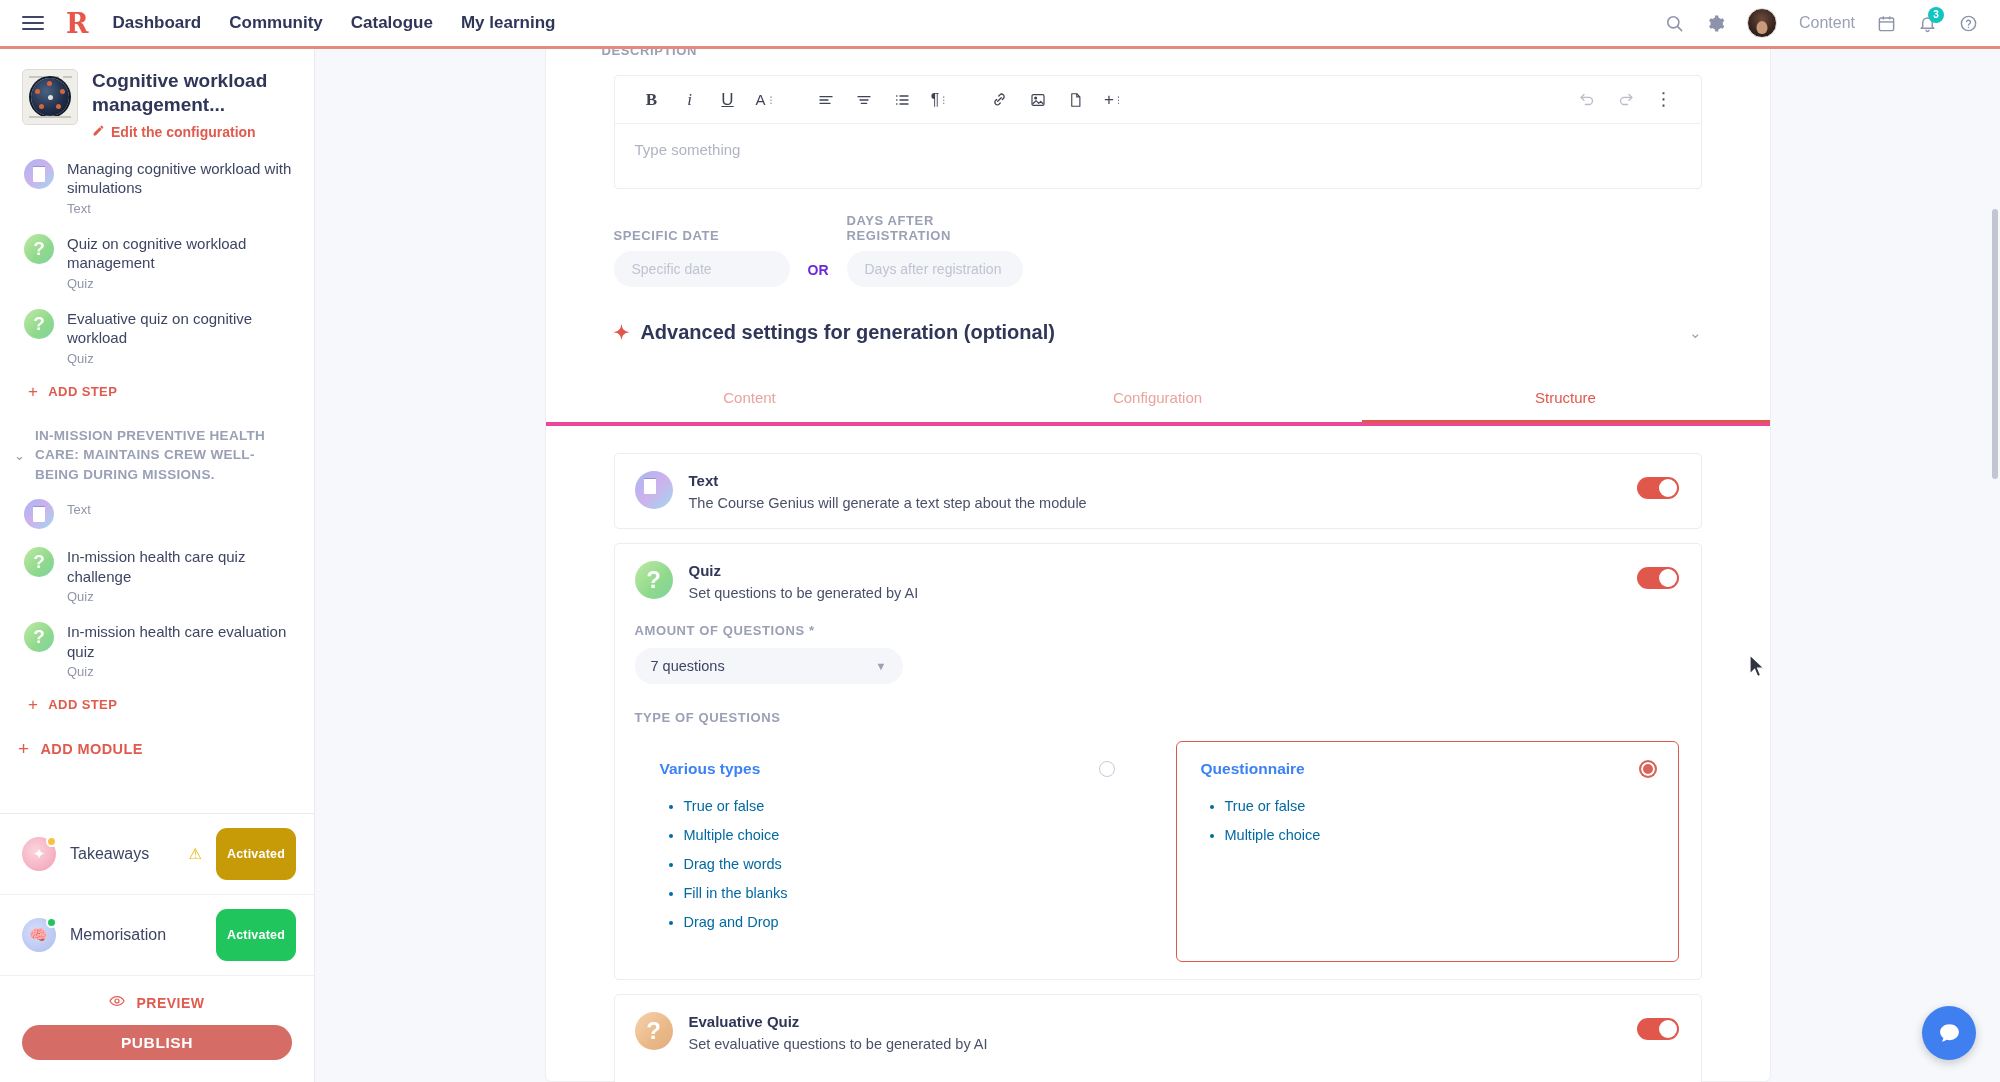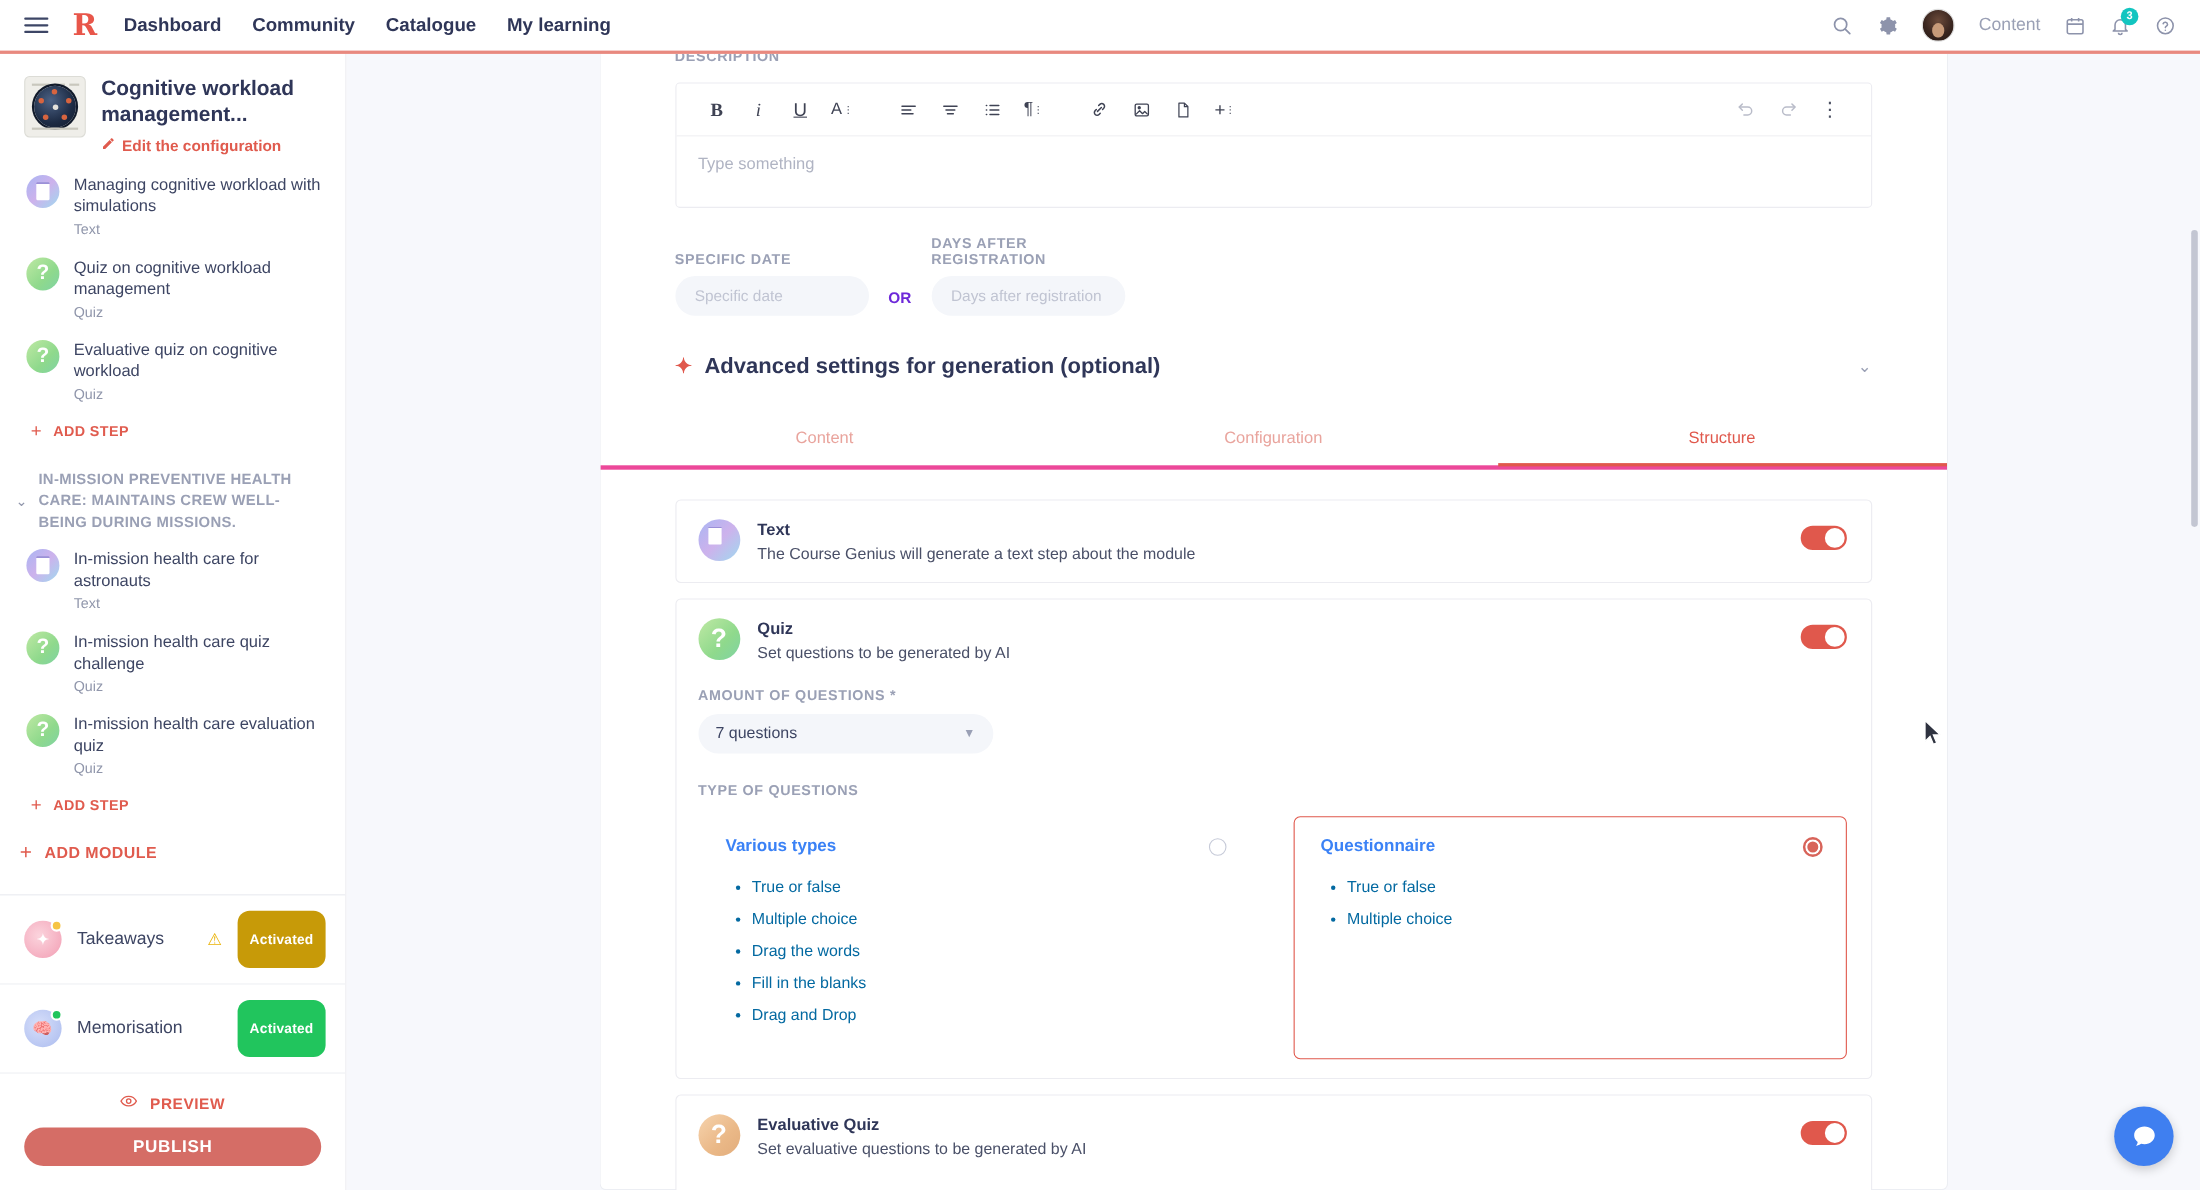--- a/index.html
+++ b/index.html
@@ -159,21 +159,21 @@
   .panel {
     width: 1226px; background: #fff; border: 1px solid #eceef3;
     border-top: none; border-radius: 0 0 6px 6px; margin-top: 0;
     padding: 0 0 0 0; position: relative;
   }
   .panel-inner { padding: 10px 68px 0 68px; }
   .section-label {
     font-size: 13px; font-weight: bold; color: #9aa0b5;
     letter-spacing: .6px; text-transform: uppercase;
   }
-  .desc-label { position: absolute; top: -6px; left: 68px; }
+  .desc-label { position: absolute; top: -6px; left: 56px; }
 
   
   .editor { border: 1px solid #ececf1; border-radius: 4px; margin-top: 16px; }
   .ed-toolbar {
     display: flex; align-items: center; gap: 0; height: 48px;
     padding: 0 18px; border-bottom: 1px solid #efeff3;
   }
   .tb-btn {
     width: 38px; height: 34px; display: flex; align-items: center; justify-content: center;
     color: #3f4354; font-size: 17px; cursor: pointer; border-radius: 3px;
@@ -398,21 +398,20 @@
         <span>ADD STEP</span>
       </div>
 
       <div class="module-head">
         <span class="chev">⌄</span>
         <div class="module-title">IN-MISSION PREVENTIVE HEALTH CARE: MAINTAINS CREW WELL-BEING DURING MISSIONS.</div>
       </div>
       <div class="step">
         <div class="step-ico ico-text"></div>
         <div class="step-body">
-          <div class="step-name">In-mission health care for astronauts</div>
           <div class="step-type">Text</div>
         </div>
       </div>
       <div class="step">
         <div class="step-ico ico-quiz">
             <span class="q-glyph">?</span>
           </div>
         <div class="step-body">
           <div class="step-name">In-mission health care quiz challenge</div>
           <div class="step-type">Quiz</div>

